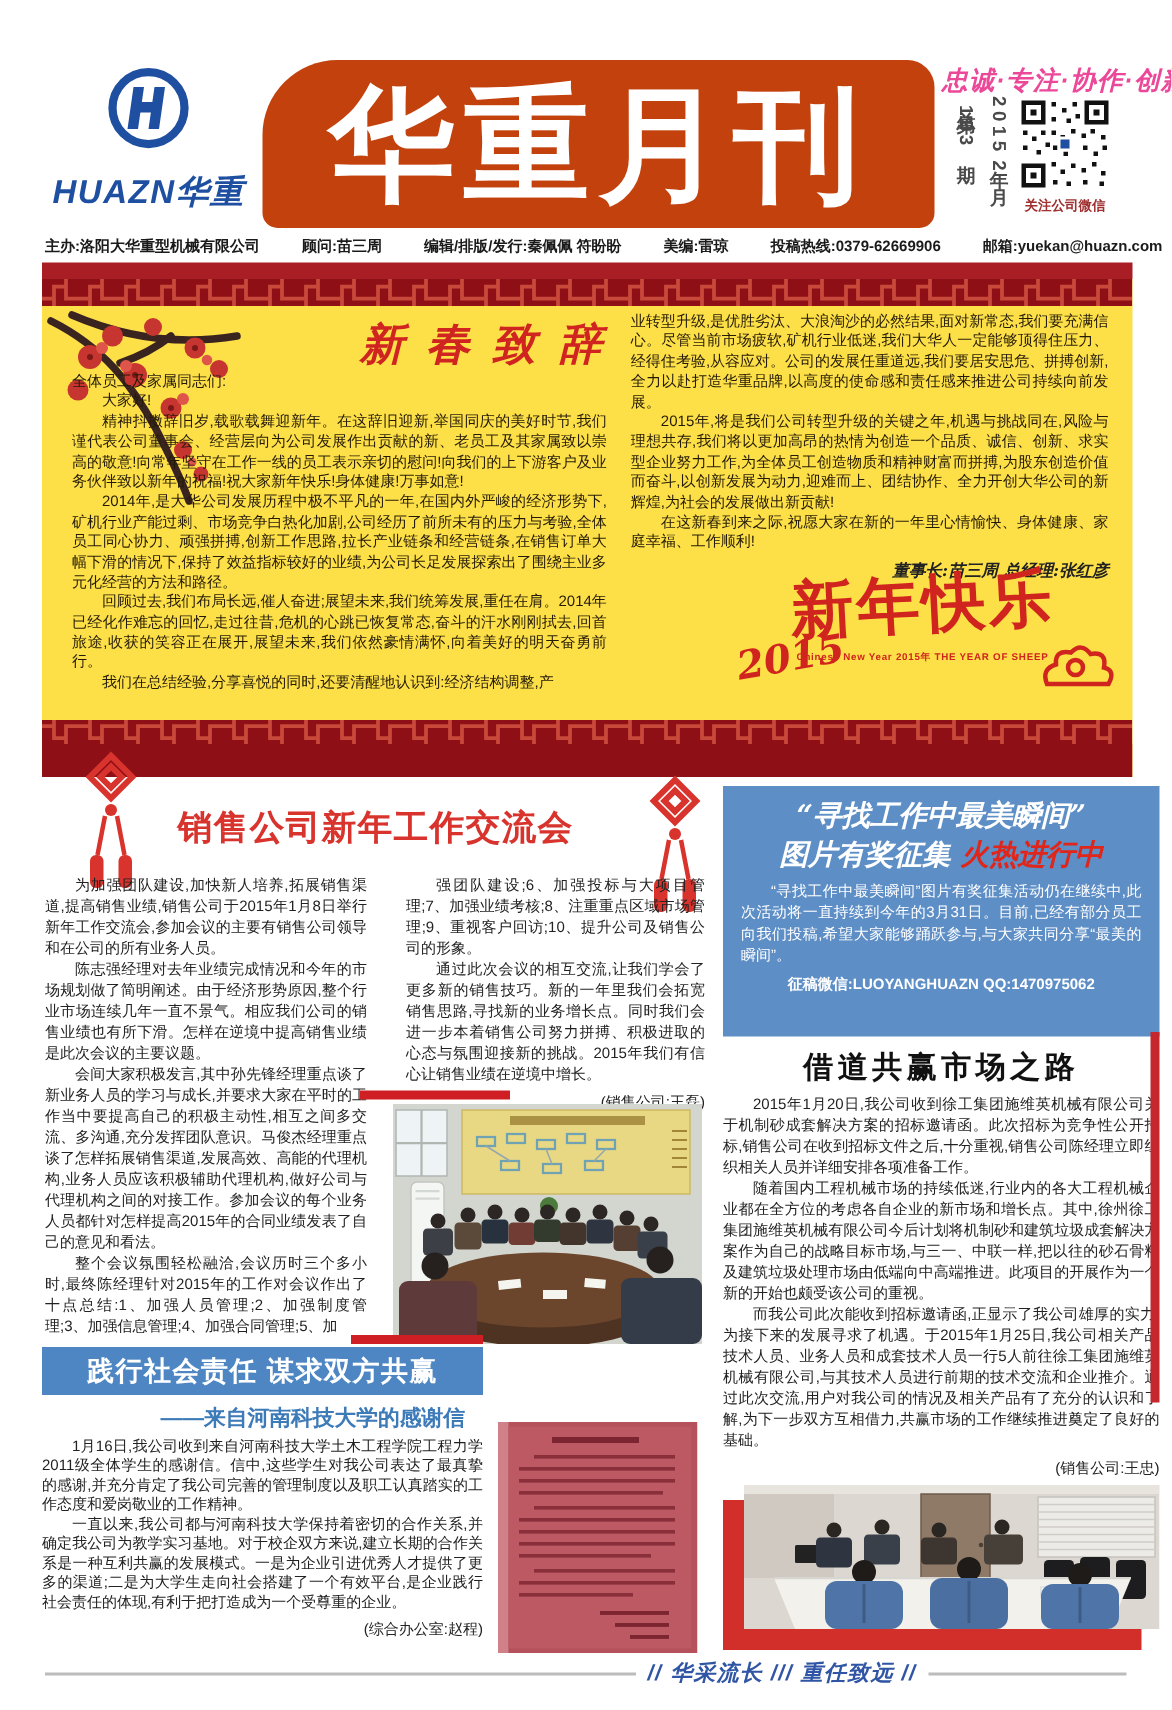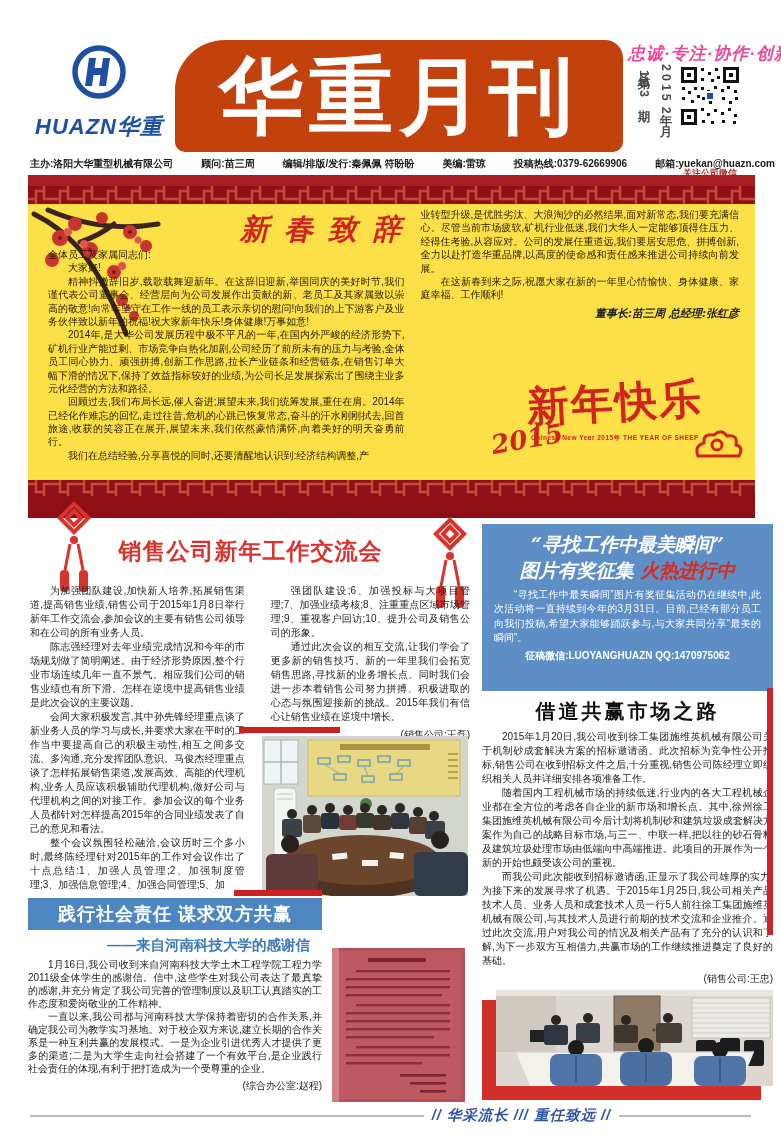--- a/index.html
+++ b/index.html
@@ -12,21 +12,21 @@
           border-radius:50px 18px 10px 10px;display:flex;align-items:center;justify-content:center;}
   .banner-title{color:#fff;font-size:84px;font-weight:bold;letter-spacing:6px;line-height:1;
                 font-family:"DejaVu Sans",sans-serif;white-space:nowrap;}
   .mast-slogan{position:absolute;left:628px;top:42px;color:#ec4899;font-weight:bold;font-style:italic;
                font-size:17px;white-space:nowrap;letter-spacing:1px;}
   .issue-vert{position:absolute;left:630px;top:64px;height:96px;writing-mode:vertical-rl;
               font-size:12.5px;font-weight:bold;color:#4a4a4a;letter-spacing:3px;}
   .issue-vert div{margin-block-end:5px;}
   .qr-box{position:absolute;left:678px;top:64px;width:64px;height:64px;background:#fff;}
   .qr-caption{position:absolute;left:664px;top:131px;width:92px;text-align:center;
-              font-size:9px;font-weight:bold;color:#a03030;margin-top:36px;}
+              font-size:9px;font-weight:bold;color:#a03030;}
   .info-line{position:absolute;left:30px;top:157px;width:745px;display:flex;justify-content:space-between;
              font-size:10px;font-weight:bold;color:#1a1a1a;white-space:nowrap;}
   .top-bar{position:absolute;left:28px;top:175px;width:727px;height:11px;background:#a81e24;}
   
   .greeting{position:absolute;left:28px;top:186px;width:727px;height:332px;background:#fde047;overflow:hidden;}
   .lattice{position:absolute;left:0;right:0;}
   .lat-top{top:0;height:18px;}
   .lat-bottom{bottom:22px;height:16px;}
   .bottom-strip{position:absolute;left:0;right:0;bottom:0;height:22px;background:#8e1016;}
   .blossom{position:absolute;left:2px;top:16px;}
@@ -244,20 +244,21 @@
       <div class="greet-left">
         <p class="noind">全体员工及家属同志们:</p>
         <p>大家好!</p>
         <p>精神抖擞辞旧岁,载歌载舞迎新年。在这辞旧迎新,举国同庆的美好时节,我们谨代表公司董事会、经营层向为公司发展作出贡献的新、老员工及其家属致以崇高的敬意!向常年坚守在工作一线的员工表示亲切的慰问!向我们的上下游客户及业务伙伴致以新年的祝福!祝大家新年快乐!身体健康!万事如意!</p>
         <p>2014年,是大华公司发展历程中极不平凡的一年,在国内外严峻的经济形势下,矿机行业产能过剩、市场竞争白热化加剧,公司经历了前所未有的压力与考验,全体员工同心协力、顽强拼搏,创新工作思路,拉长产业链条和经营链条,在销售订单大幅下滑的情况下,保持了效益指标较好的业绩,为公司长足发展探索出了围绕主业多元化经营的方法和路径。</p>
         <p>回顾过去,我们布局长远,催人奋进;展望未来,我们统筹发展,重任在肩。2014年已经化作难忘的回忆,走过往昔,危机的心跳已恢复常态,奋斗的汗水刚刚拭去,回首旅途,收获的笑容正在展开,展望未来,我们依然豪情满怀,向着美好的明天奋勇前行。</p>
         <p>我们在总结经验,分享喜悦的同时,还要清醒地认识到:经济结构调整,产</p>
       </div>
       <div class="greet-right">
         <p class="noind">业转型升级,是优胜劣汰、大浪淘沙的必然结果,面对新常态,我们要充满信心。尽管当前市场疲软,矿机行业低迷,我们大华人一定能够顶得住压力、经得住考验,从容应对。公司的发展任重道远,我们要居安思危、拼搏创新,全力以赴打造华重品牌,以高度的使命感和责任感来推进公司持续向前发展。</p>
+        <p>2015年,将是我们公司转型升级的关键之年,机遇与挑战同在,风险与理想共存,我们将以更加高昂的热情为创造一个品质、诚信、创新、求实型企业努力工作,为全体员工创造物质和精神财富而拼搏,为股东创造价值而奋斗,以创新发展为动力,迎难而上、团结协作、全力开创大华公司的新辉煌,为社会的发展做出新贡献!</p>
         <p>在这新春到来之际,祝愿大家在新的一年里心情愉快、身体健康、家庭幸福、工作顺利!</p>
         <div class="sig">董事长:苗三周      总经理:张红彦</div>
       </div>
     </div>
 
     <div class="ny-art">
       <div class="ny-main">新年快乐</div>
       <div class="ny-year">2015</div>
       <div class="ny-sub">Chinese New Year 2015年 THE YEAR OF SHEEP</div>
       <span class="ny-cloud">

